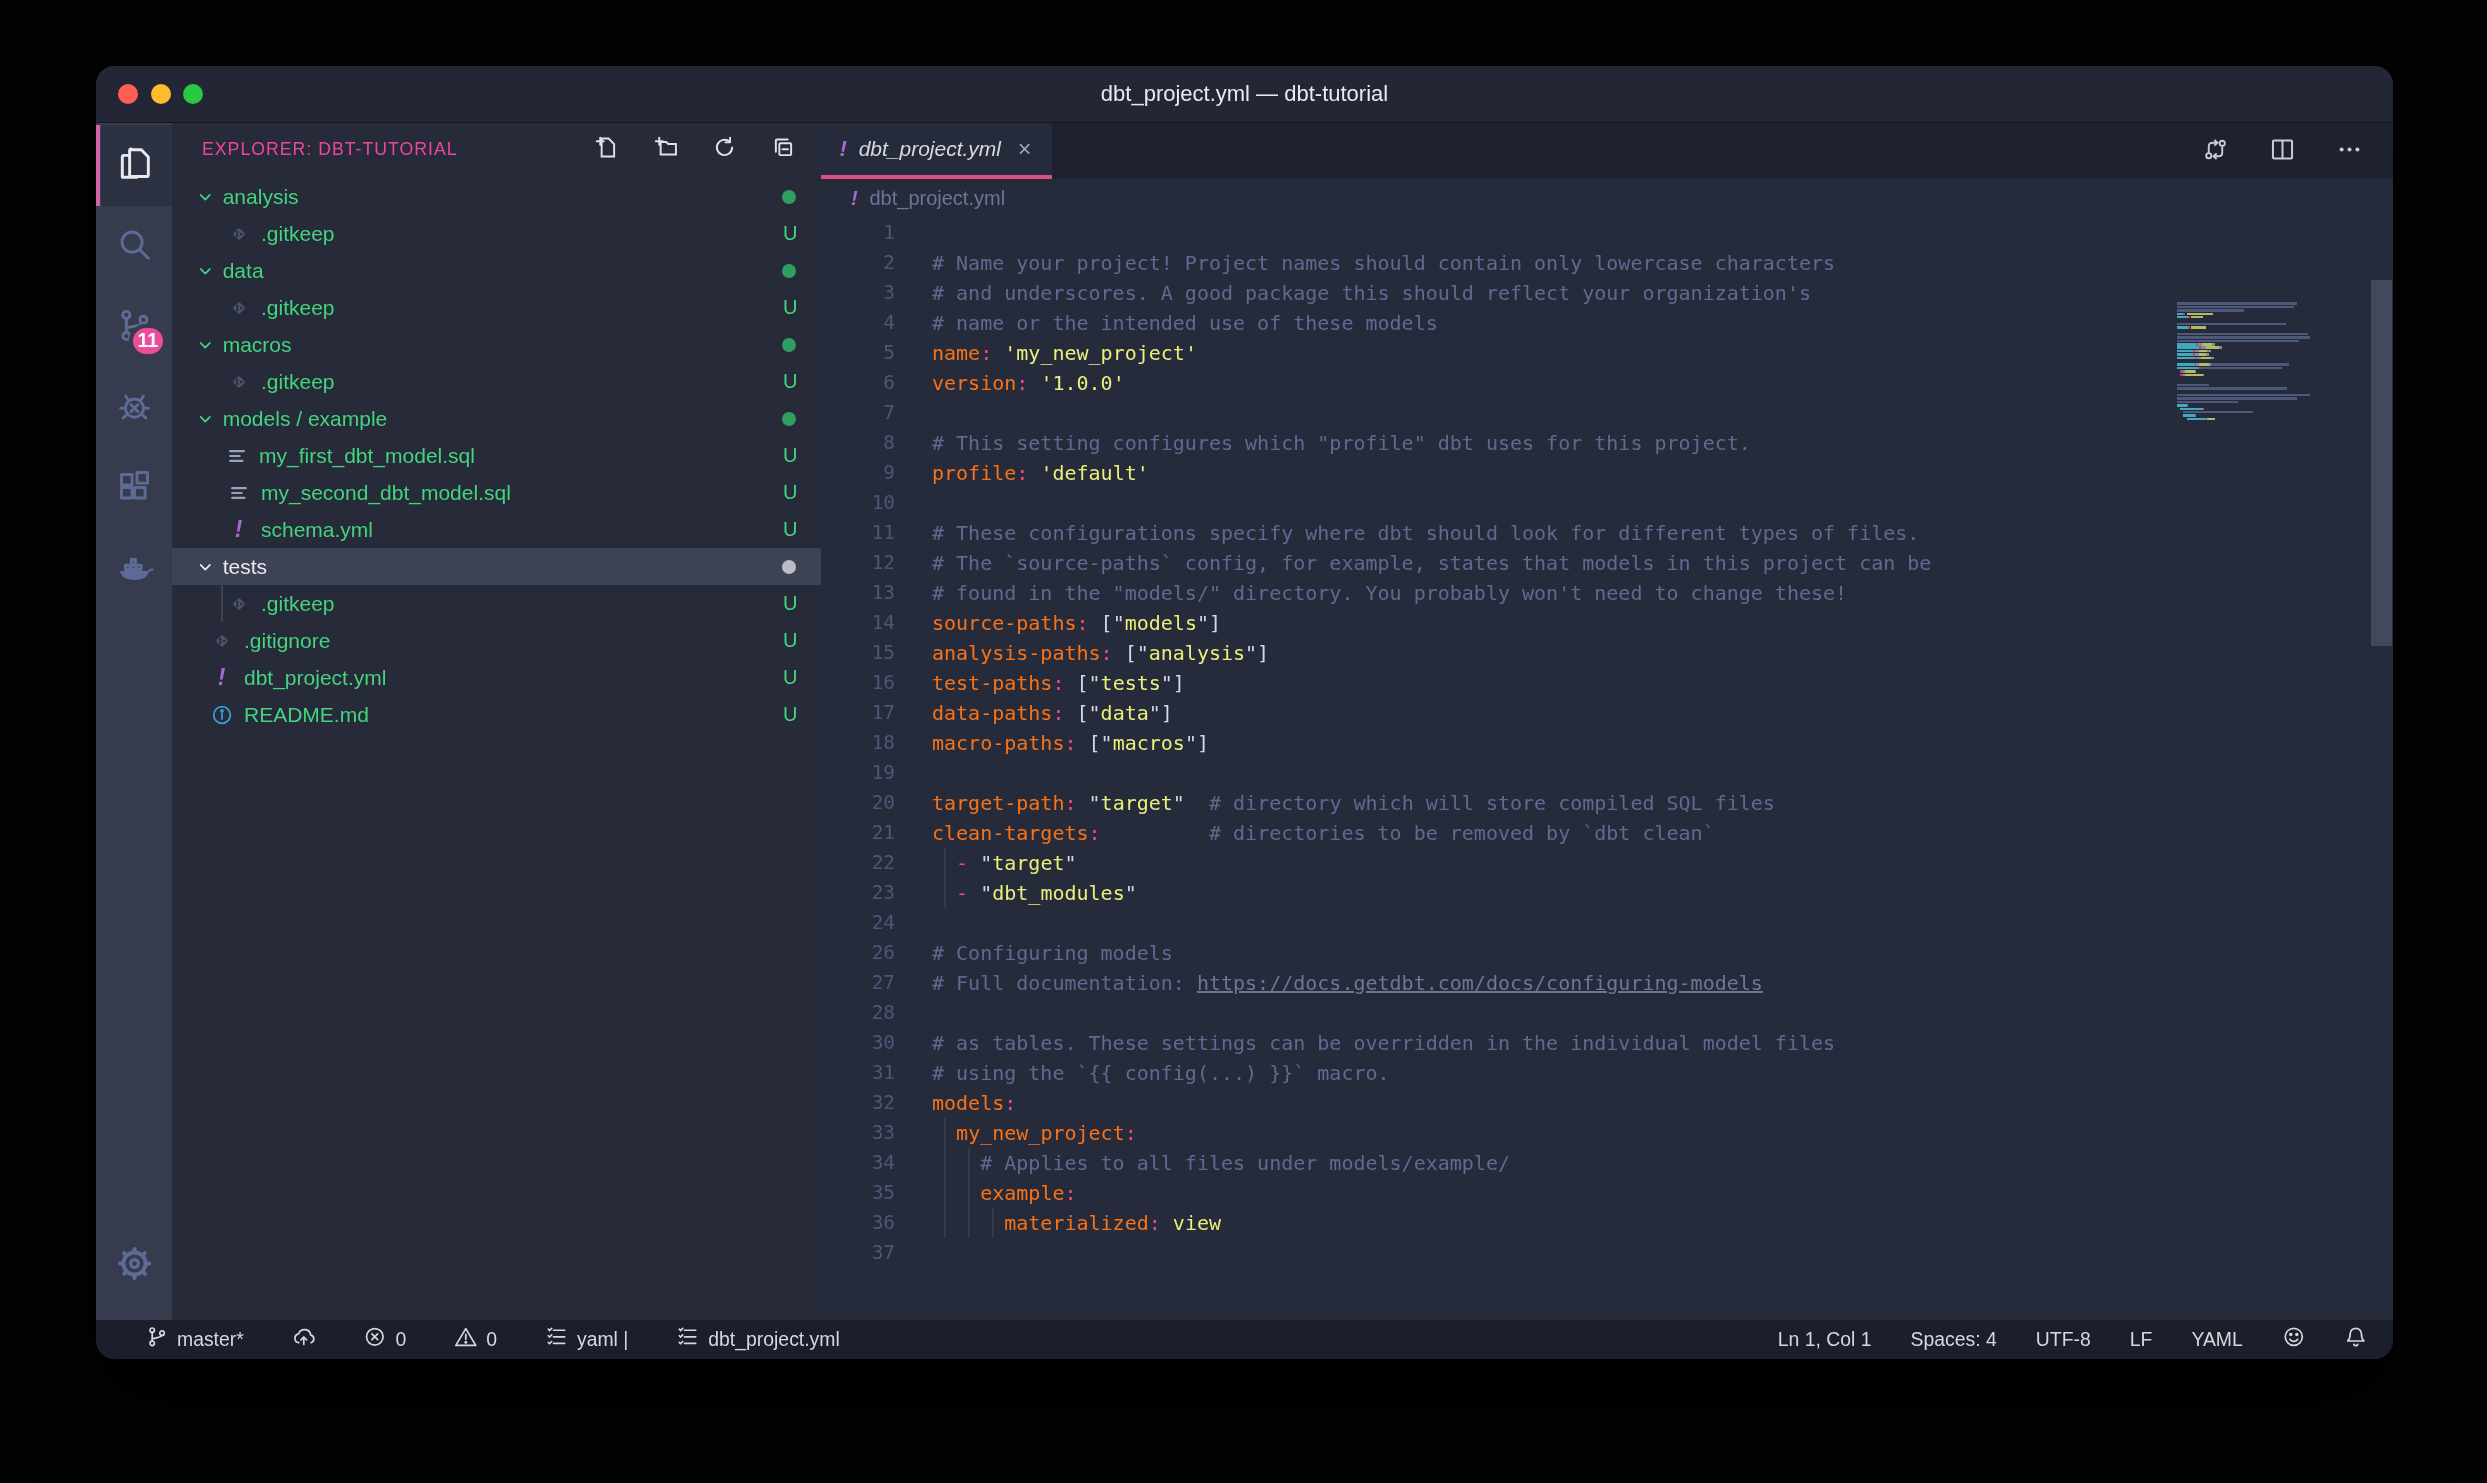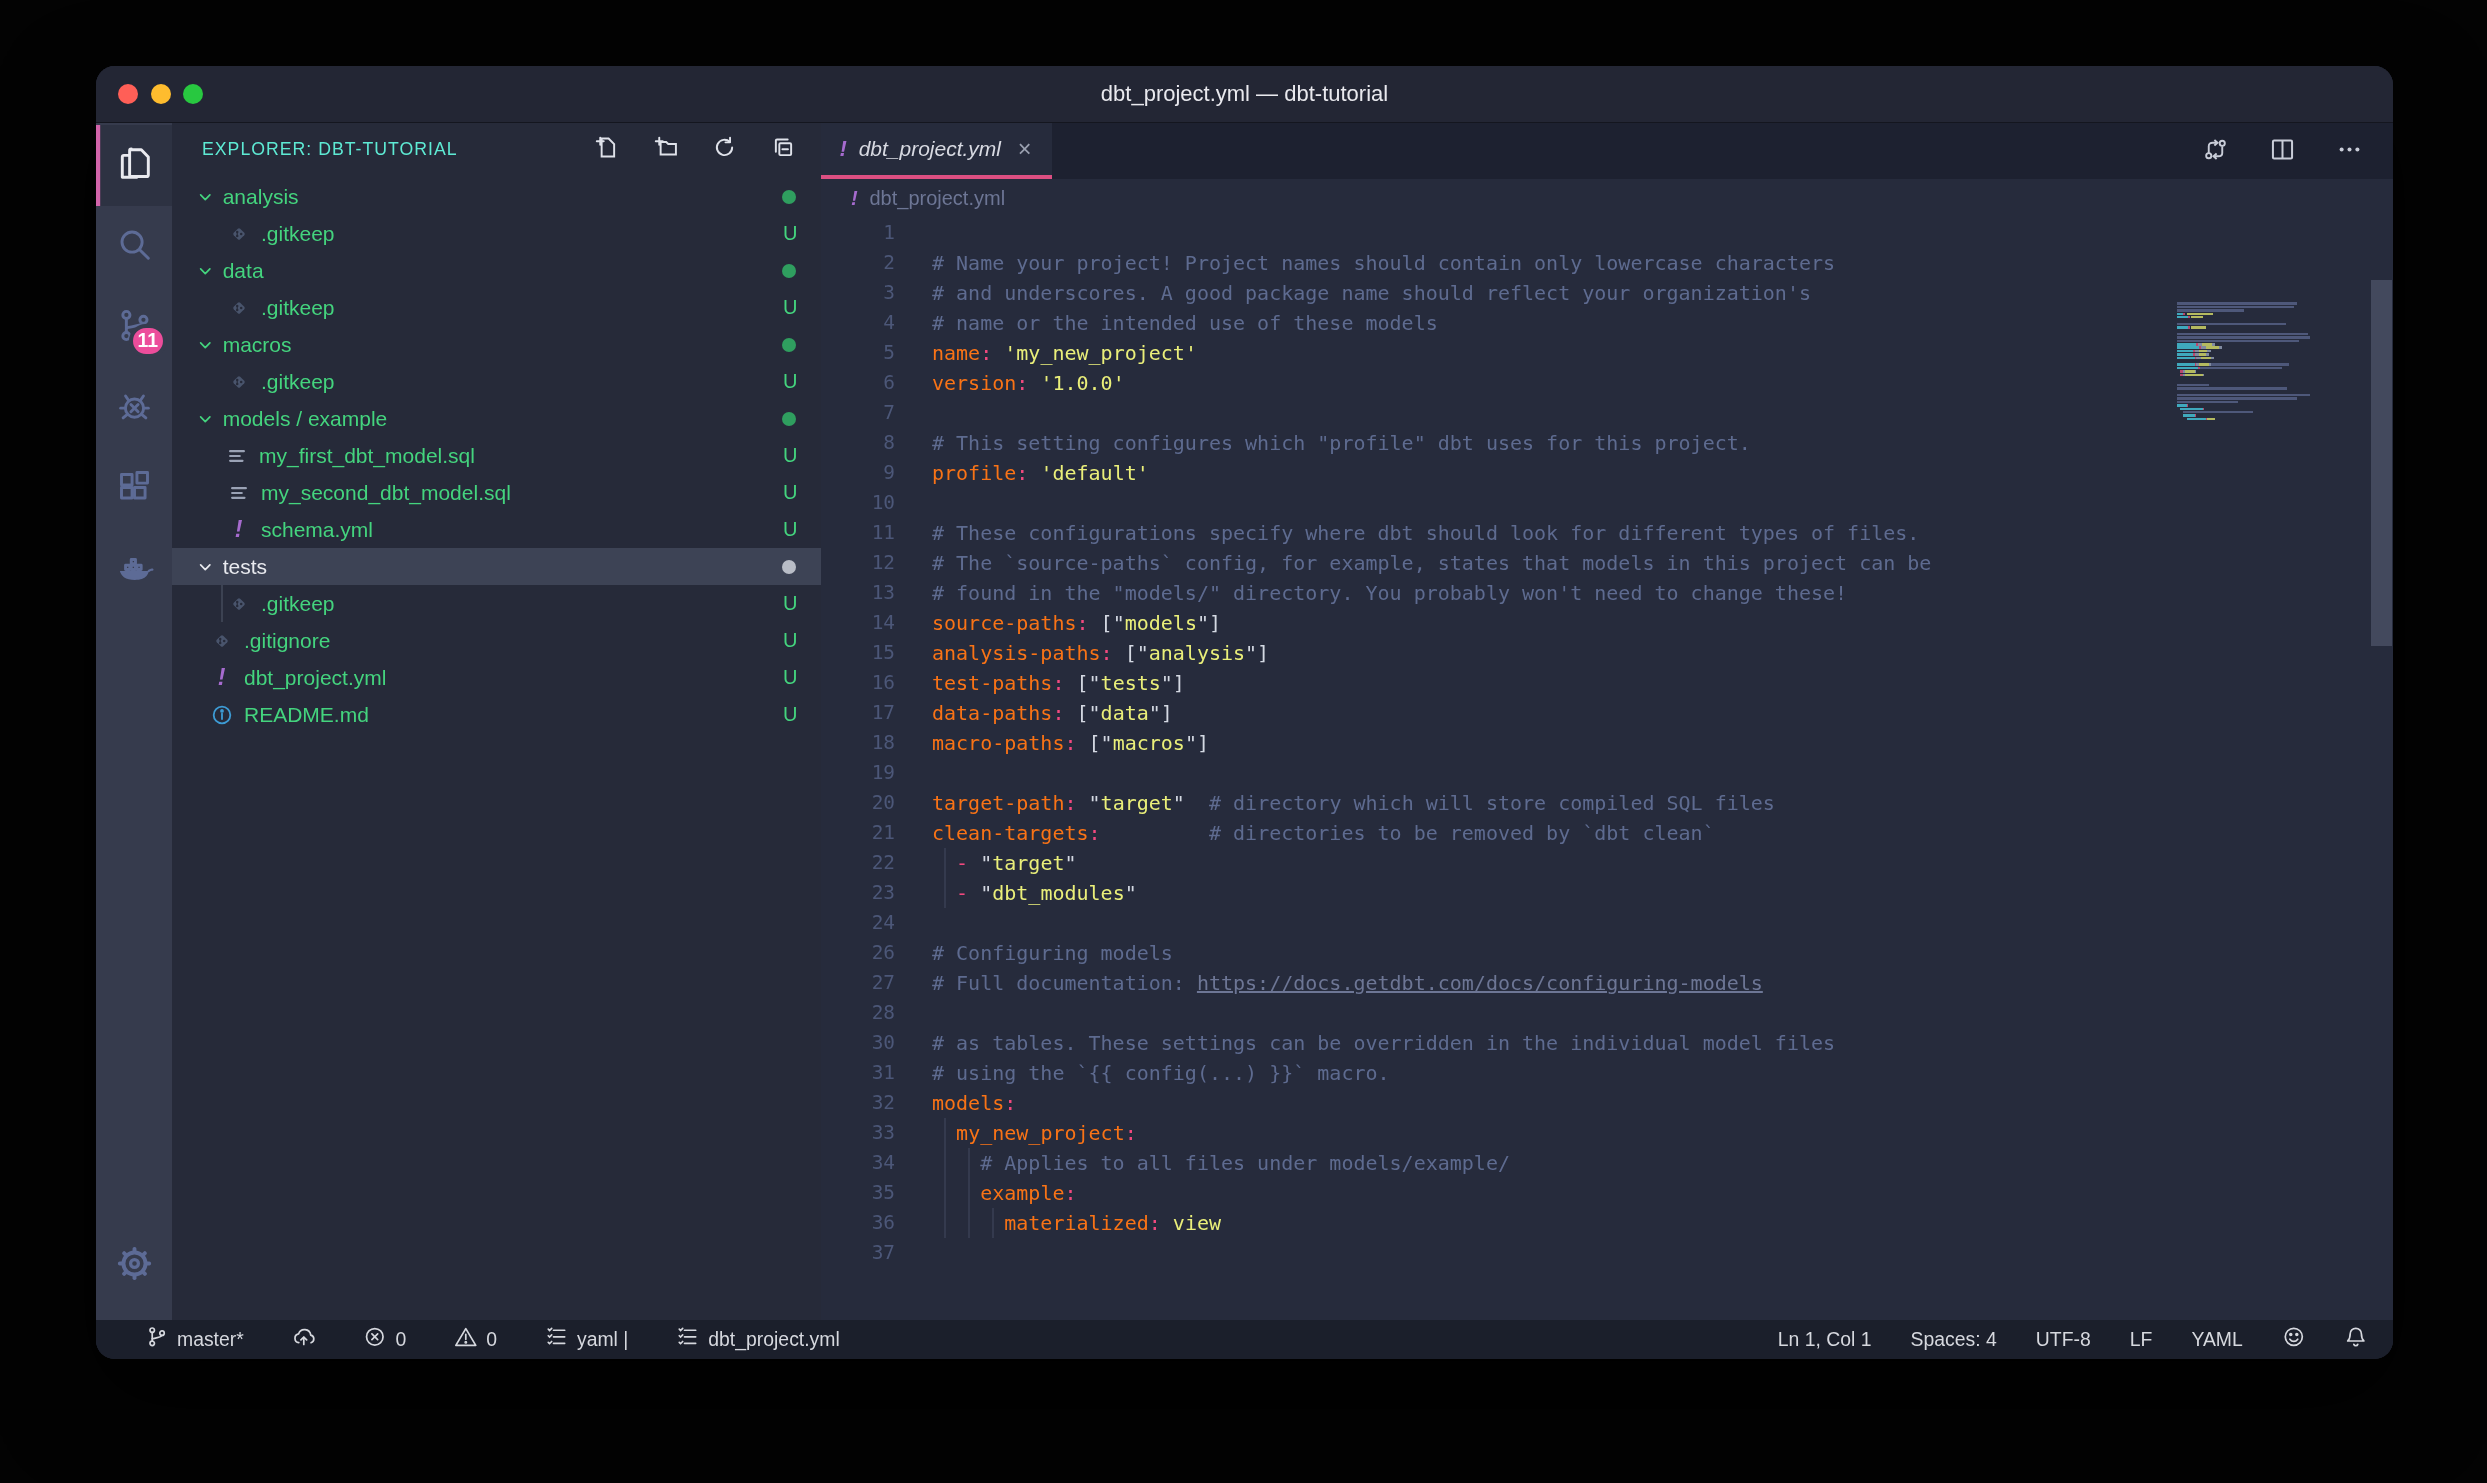--- a/index.html
+++ b/index.html
@@ -30,21 +30,21 @@
   .ab-item.active { background:#2d3242; color:#e9eaef; box-shadow:inset 4.2px 0 0 #d264aa; }
   .ab-badge { position:absolute; bottom:10px; right:5px; background:#ec4d9b; color:#fff;
               min-width:34px; height:34px; padding:0 5px; border-radius:842px; font-size:19.4px; font-weight:700;
               display:grid; place-items:center; border:4.2px solid #363b4d; }
   .ab-spacer { flex:1; }
   .ab-bottom { margin-bottom:15px; }
 
   
   .sidebar { flex:0 0 649px; background:#262a39; display:flex; flex-direction:column; min-height:0; }
   .sb-header { flex:0 0 52px; display:flex; align-items:center; padding:0 25px 0 30px; }
-  .sb-title { color:#5eead4; font-size:17.7px; letter-spacing:1px; font-weight:500; }
+  .sb-title { color:#ec4899; font-size:17.7px; letter-spacing:1px; font-weight:500; }
   .sb-actions { margin-left:auto; display:flex; gap:34px; color:#dfe2ea; }
   .sb-actions svg { width:25px; height:25px; }
   .tree { flex:1; font-size:21px; color:#44d47e; padding-top:3.4px; }
   .tree-row { height:37px; display:flex; align-items:center; position:relative; }
   .tree-row.selected { background:#3d4355; color:#e9eaef; }
   .tr-chev { display:inline-flex; width:22px; justify-content:center; margin-right:6.7px; }
   .tr-chev svg { width:18.5px; height:18.5px; }
   .tr-icon { display:inline-flex; width:25px; justify-content:center; margin-right:10px; align-items:center; }
   .tr-icon svg { width:22px; height:22px; }
   .tr-icon.warn { color:#a66bcf; font-weight:700; font-size:23px; font-style:italic; }
@@ -413,21 +413,21 @@
               <div class="code-line">
                 <div class="line-number">1</div>
                 <div class="line-text"></div>
               </div>
               <div class="code-line">
                 <div class="line-number">2</div>
                 <div class="line-text"><span class="tk-cm"># Name your project! Project names should contain only lowercase characters</span></div>
               </div>
               <div class="code-line">
                 <div class="line-number">3</div>
-                <div class="line-text"><span class="tk-cm"># and underscores. A good package name should reflect your organization's</span></div>
+                <div class="line-text"><span class="tk-cm"># and underscores. A good package this should reflect your organization's</span></div>
               </div>
               <div class="code-line">
                 <div class="line-number">4</div>
                 <div class="line-text"><span class="tk-cm"># name or the intended use of these models</span></div>
               </div>
               <div class="code-line">
                 <div class="line-number">5</div>
                 <div class="line-text"><span class="tk-k">name</span><span class="tk-p">:</span><span class="tk-w"> </span><span class="tk-s">'my_new_project'</span></div>
               </div>
               <div class="code-line">

